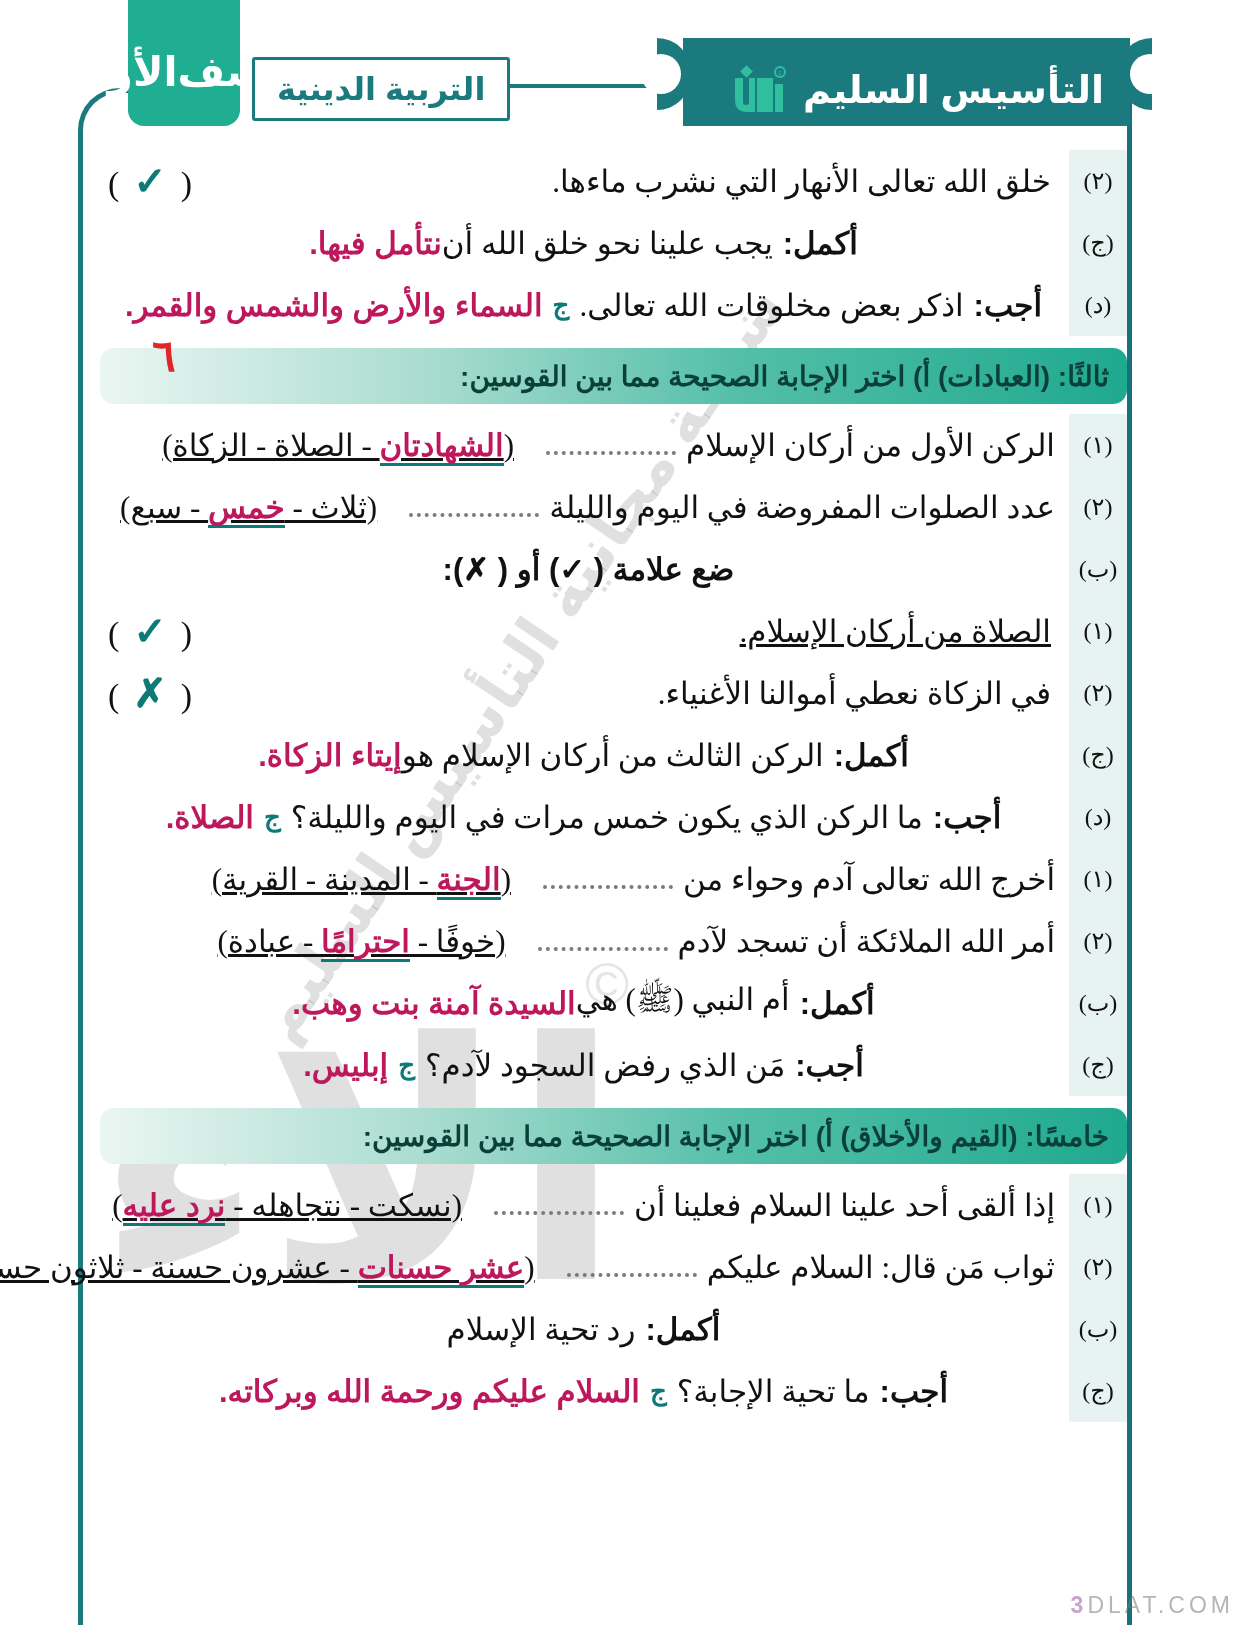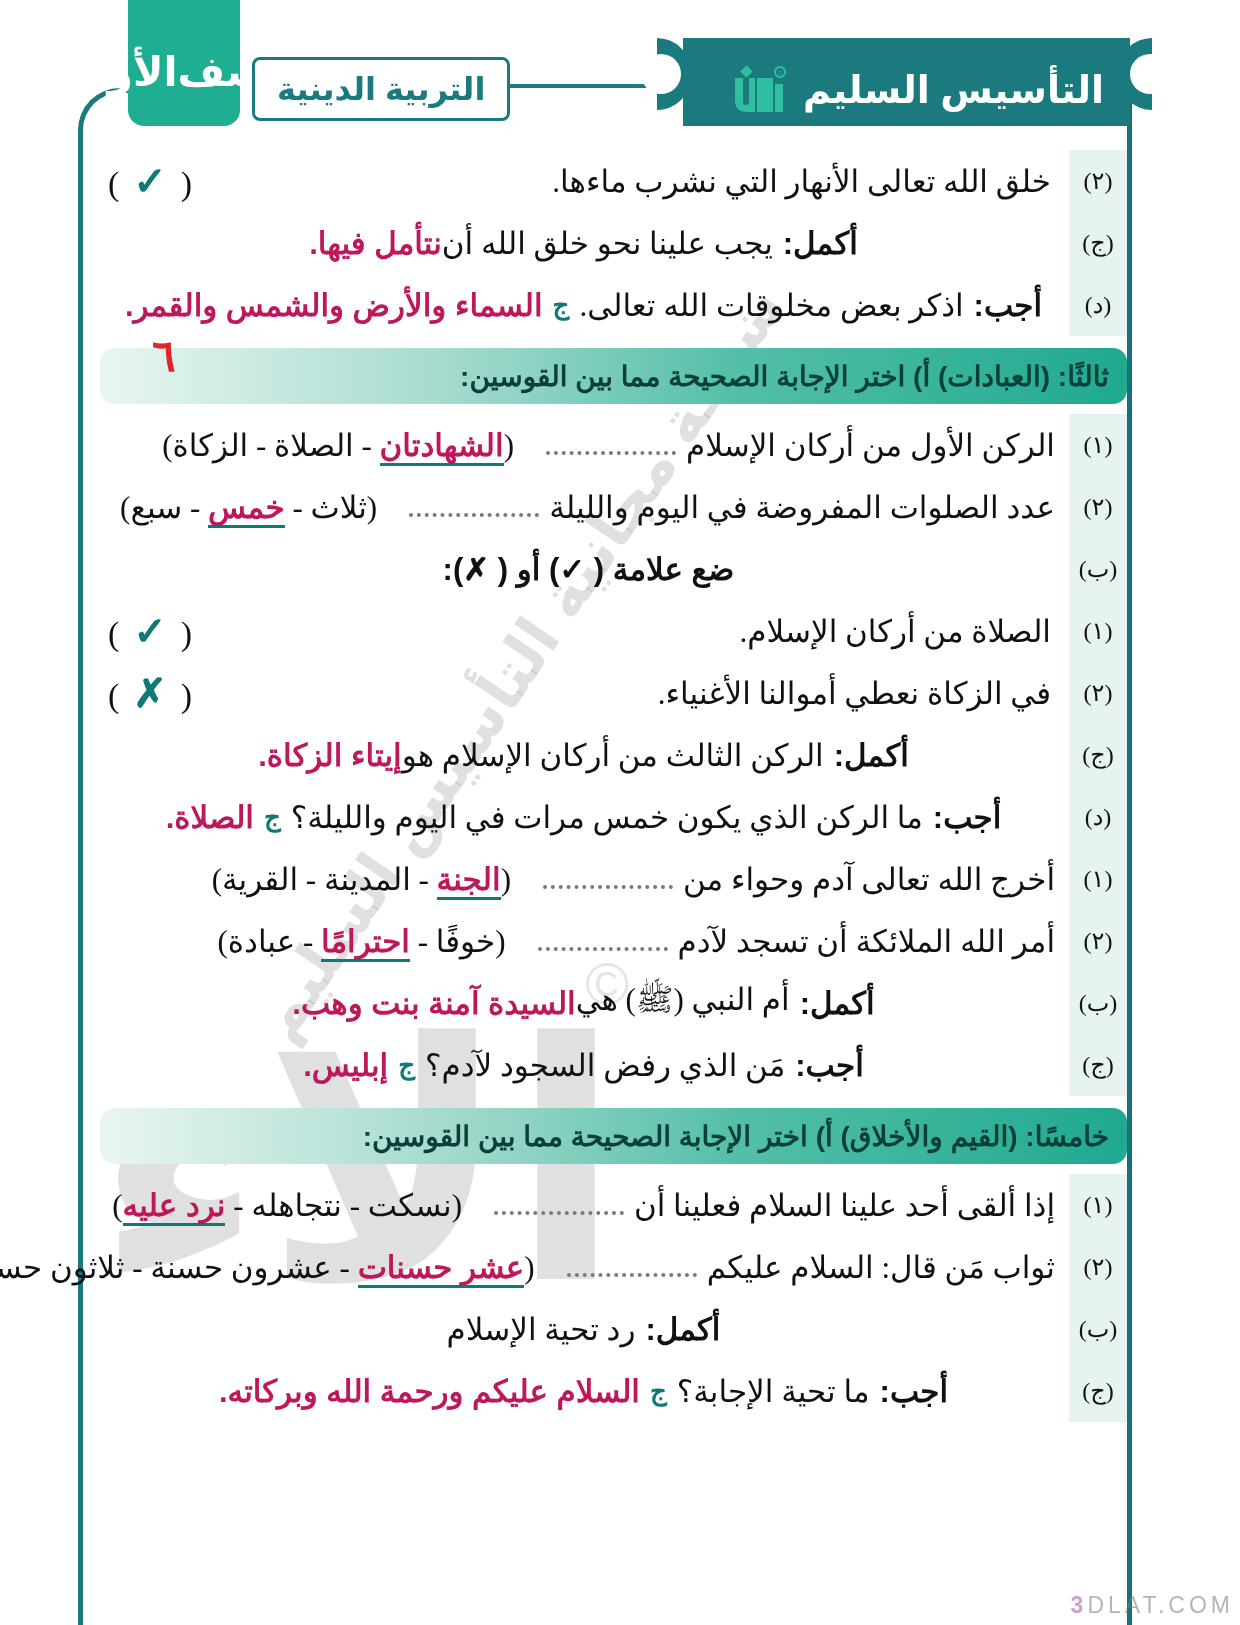--- a/index.html
+++ b/index.html
@@ -106,21 +106,21 @@
     padding-top: 18px;
     box-sizing: border-box;
   }
   .subject-pill {
     position: absolute;
     left: 252px;
     top: 57px;
     height: 58px;
     padding: 0 22px;
     border: 3px solid #1b7a7e;
-    border-radius: 8px;
+    border-radius: 3px;
     background: #ffffff;
     color: #1b7a7e;
     font-weight: bold;
     font-size: 32px;
     display: flex;
     align-items: center;
     z-index: 3;
   }
   .subject-rule {
     position: absolute;
@@ -224,21 +224,21 @@
   }
   .ans-u { border-bottom: 3px solid #0d7a78; }
   .arrow { color: #0d7a78; font-weight: bold; margin: 0 10px; font-size: 26px; }
   .blank {
     display: inline-block;
     min-width: 130px;
     border-bottom: 4px dotted #7a7a7a;
     height: 16px;
     margin: 0 10px;
   }
-  .opts { margin-right: 22px; white-space: nowrap; }
+  .opts { margin-right: 22px; white-space: nowrap; text-decoration: underline; }
   .mark {
     position: absolute;
     left: 8px;
     top: 50%;
     transform: translateY(-50%);
     font-size: 34px;
     font-family: "Liberation Serif", serif;
     color: #111;
     white-space: nowrap;
   }
@@ -355,21 +355,21 @@
       </div>
       <div class="row">
         <div class="tag">(ب)</div>
         <div class="body" style="justify-content: center;">
           <span class="lbl">ضع علامة ( ✓) أو ( ✗):</span>
         </div>
       </div>
       <div class="row">
         <div class="tag">(١)</div>
         <div class="mark"><span>(</span><span class="sym">✓</span><span>)</span></div>
-        <div class="body" style="justify-content: flex-start; padding-right: 18px;">
+        <div class="body" style="justify-content: flex-start; padding-right: 18px; text-decoration: underline;">
           <span>الصلاة من أركان الإسلام.</span>
         </div>
       </div>
       <div class="row">
         <div class="tag">(٢)</div>
         <div class="mark"><span>(</span><span class="sym">✗</span><span>)</span></div>
         <div class="body" style="justify-content: flex-start; padding-right: 18px;">
           <span>في الزكاة نعطي أموالنا الأغنياء.</span>
         </div>
       </div>

